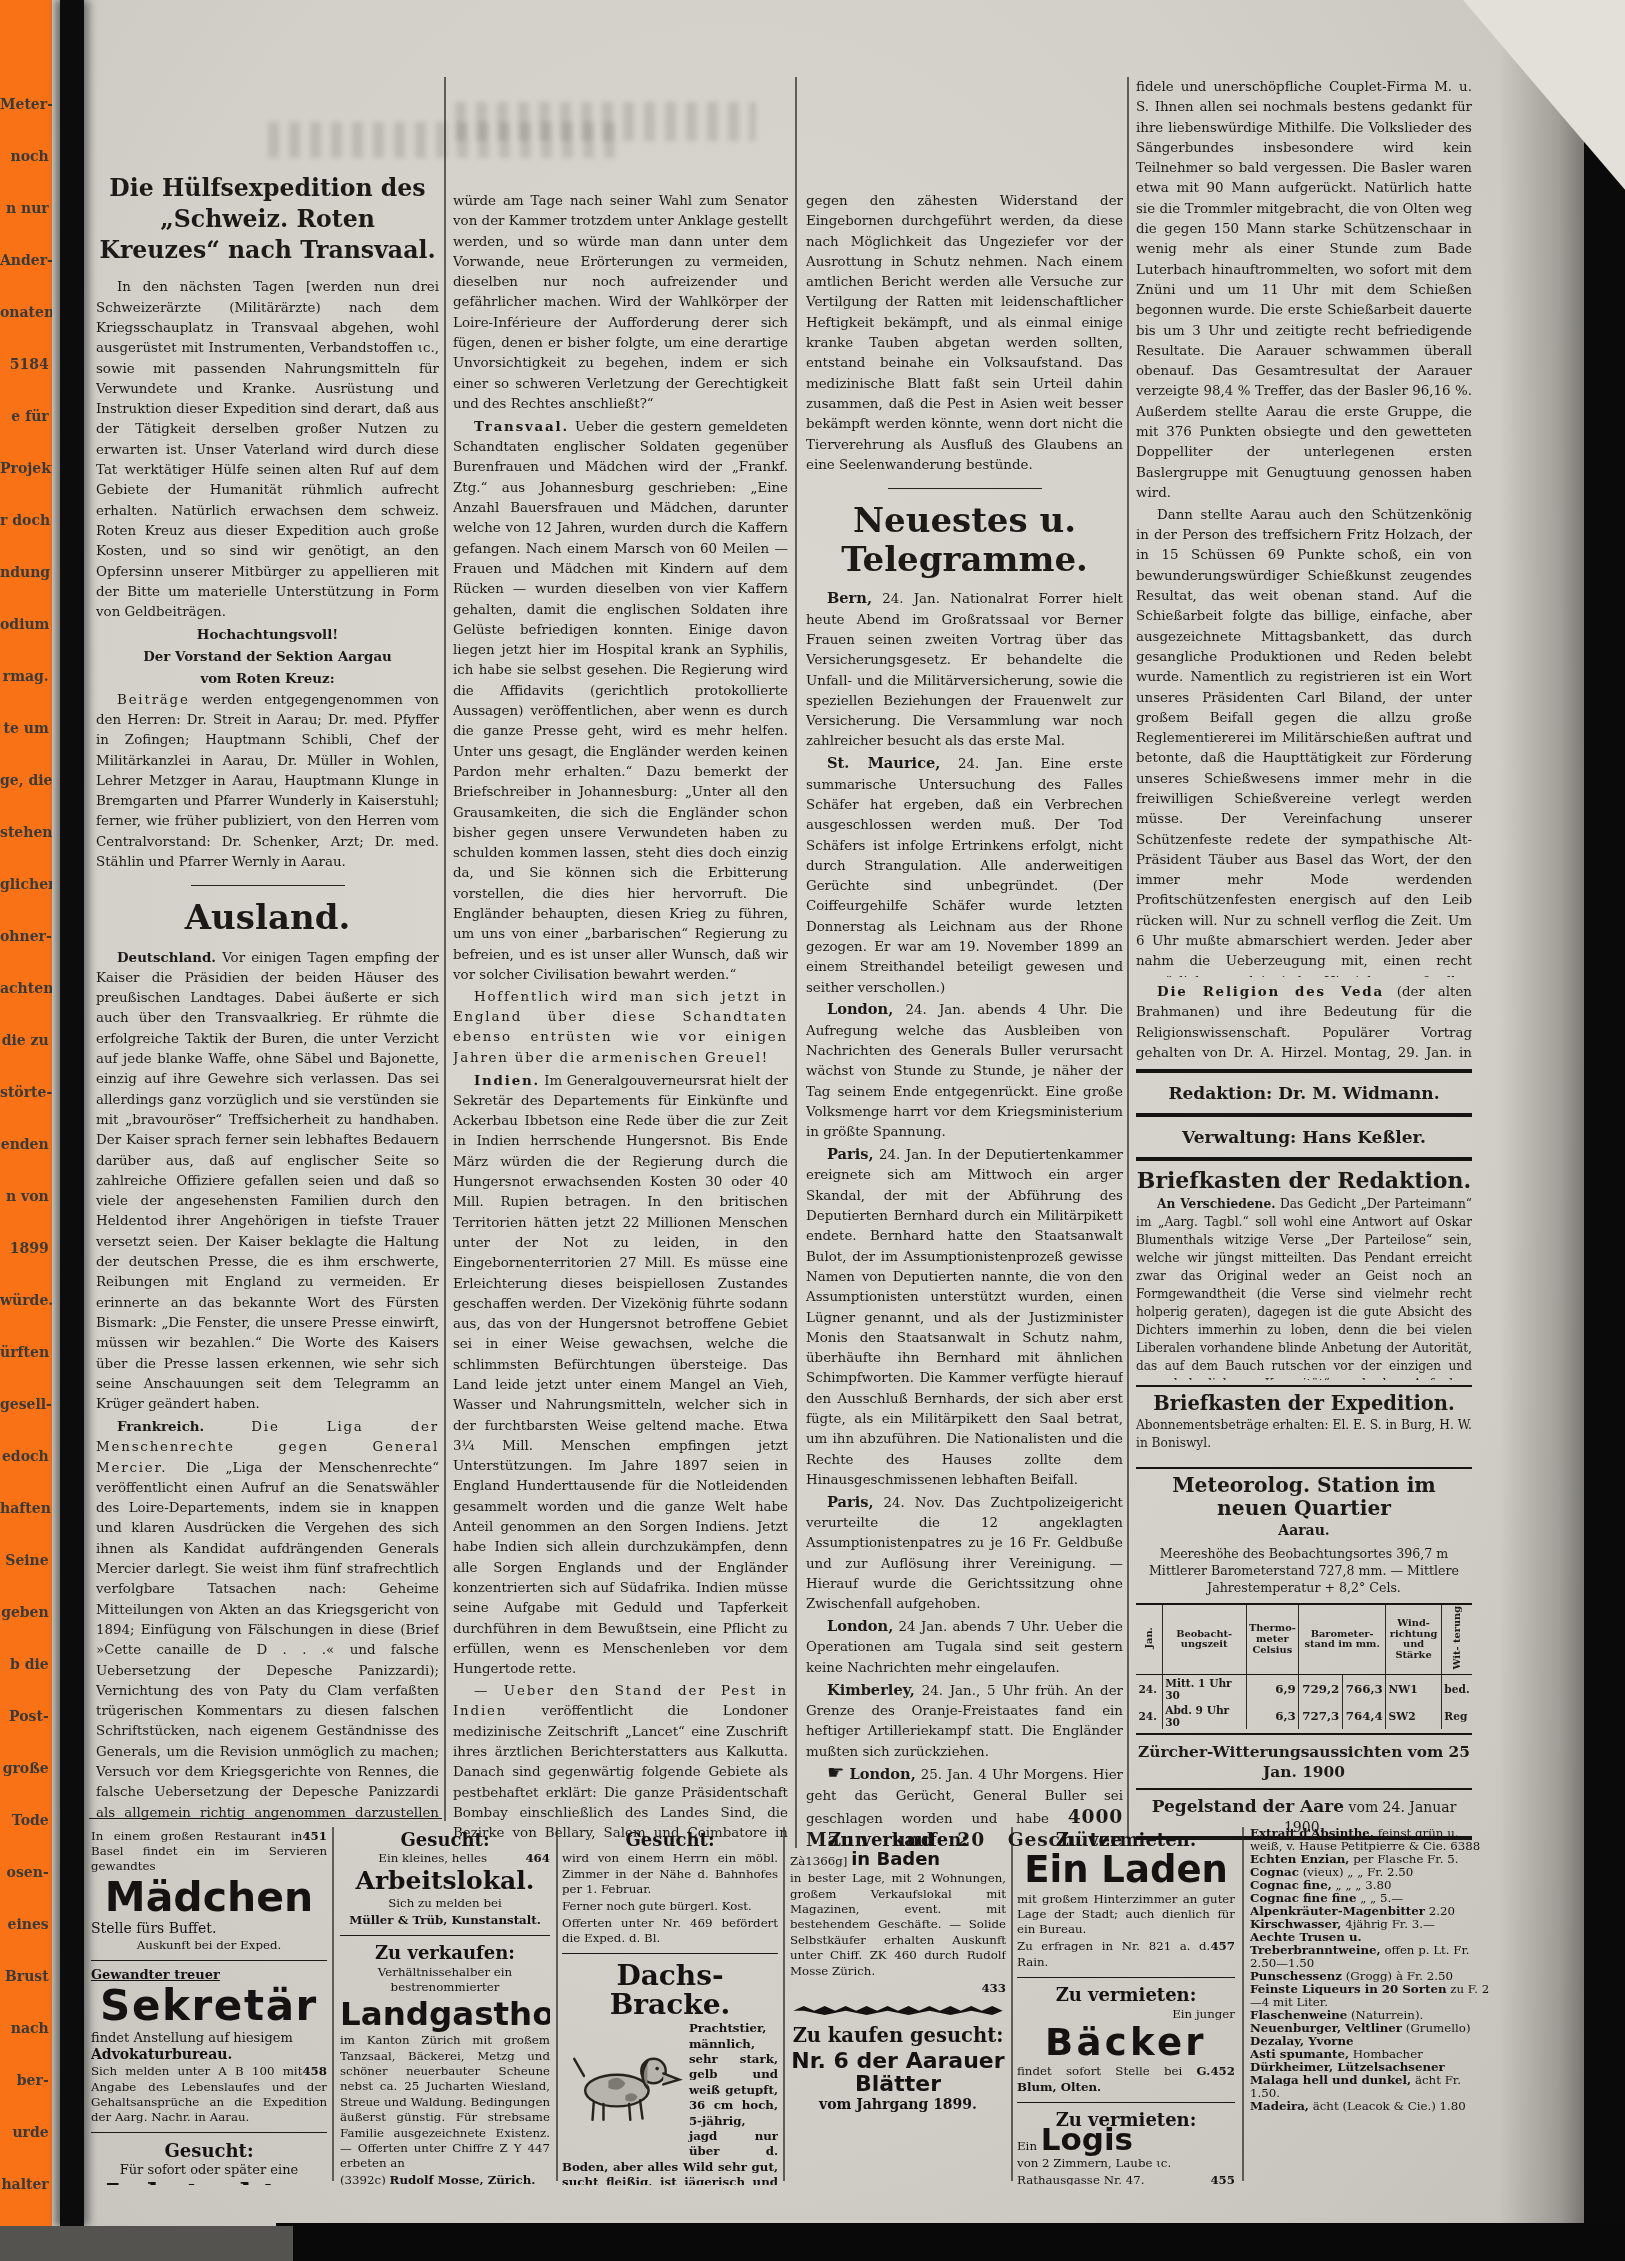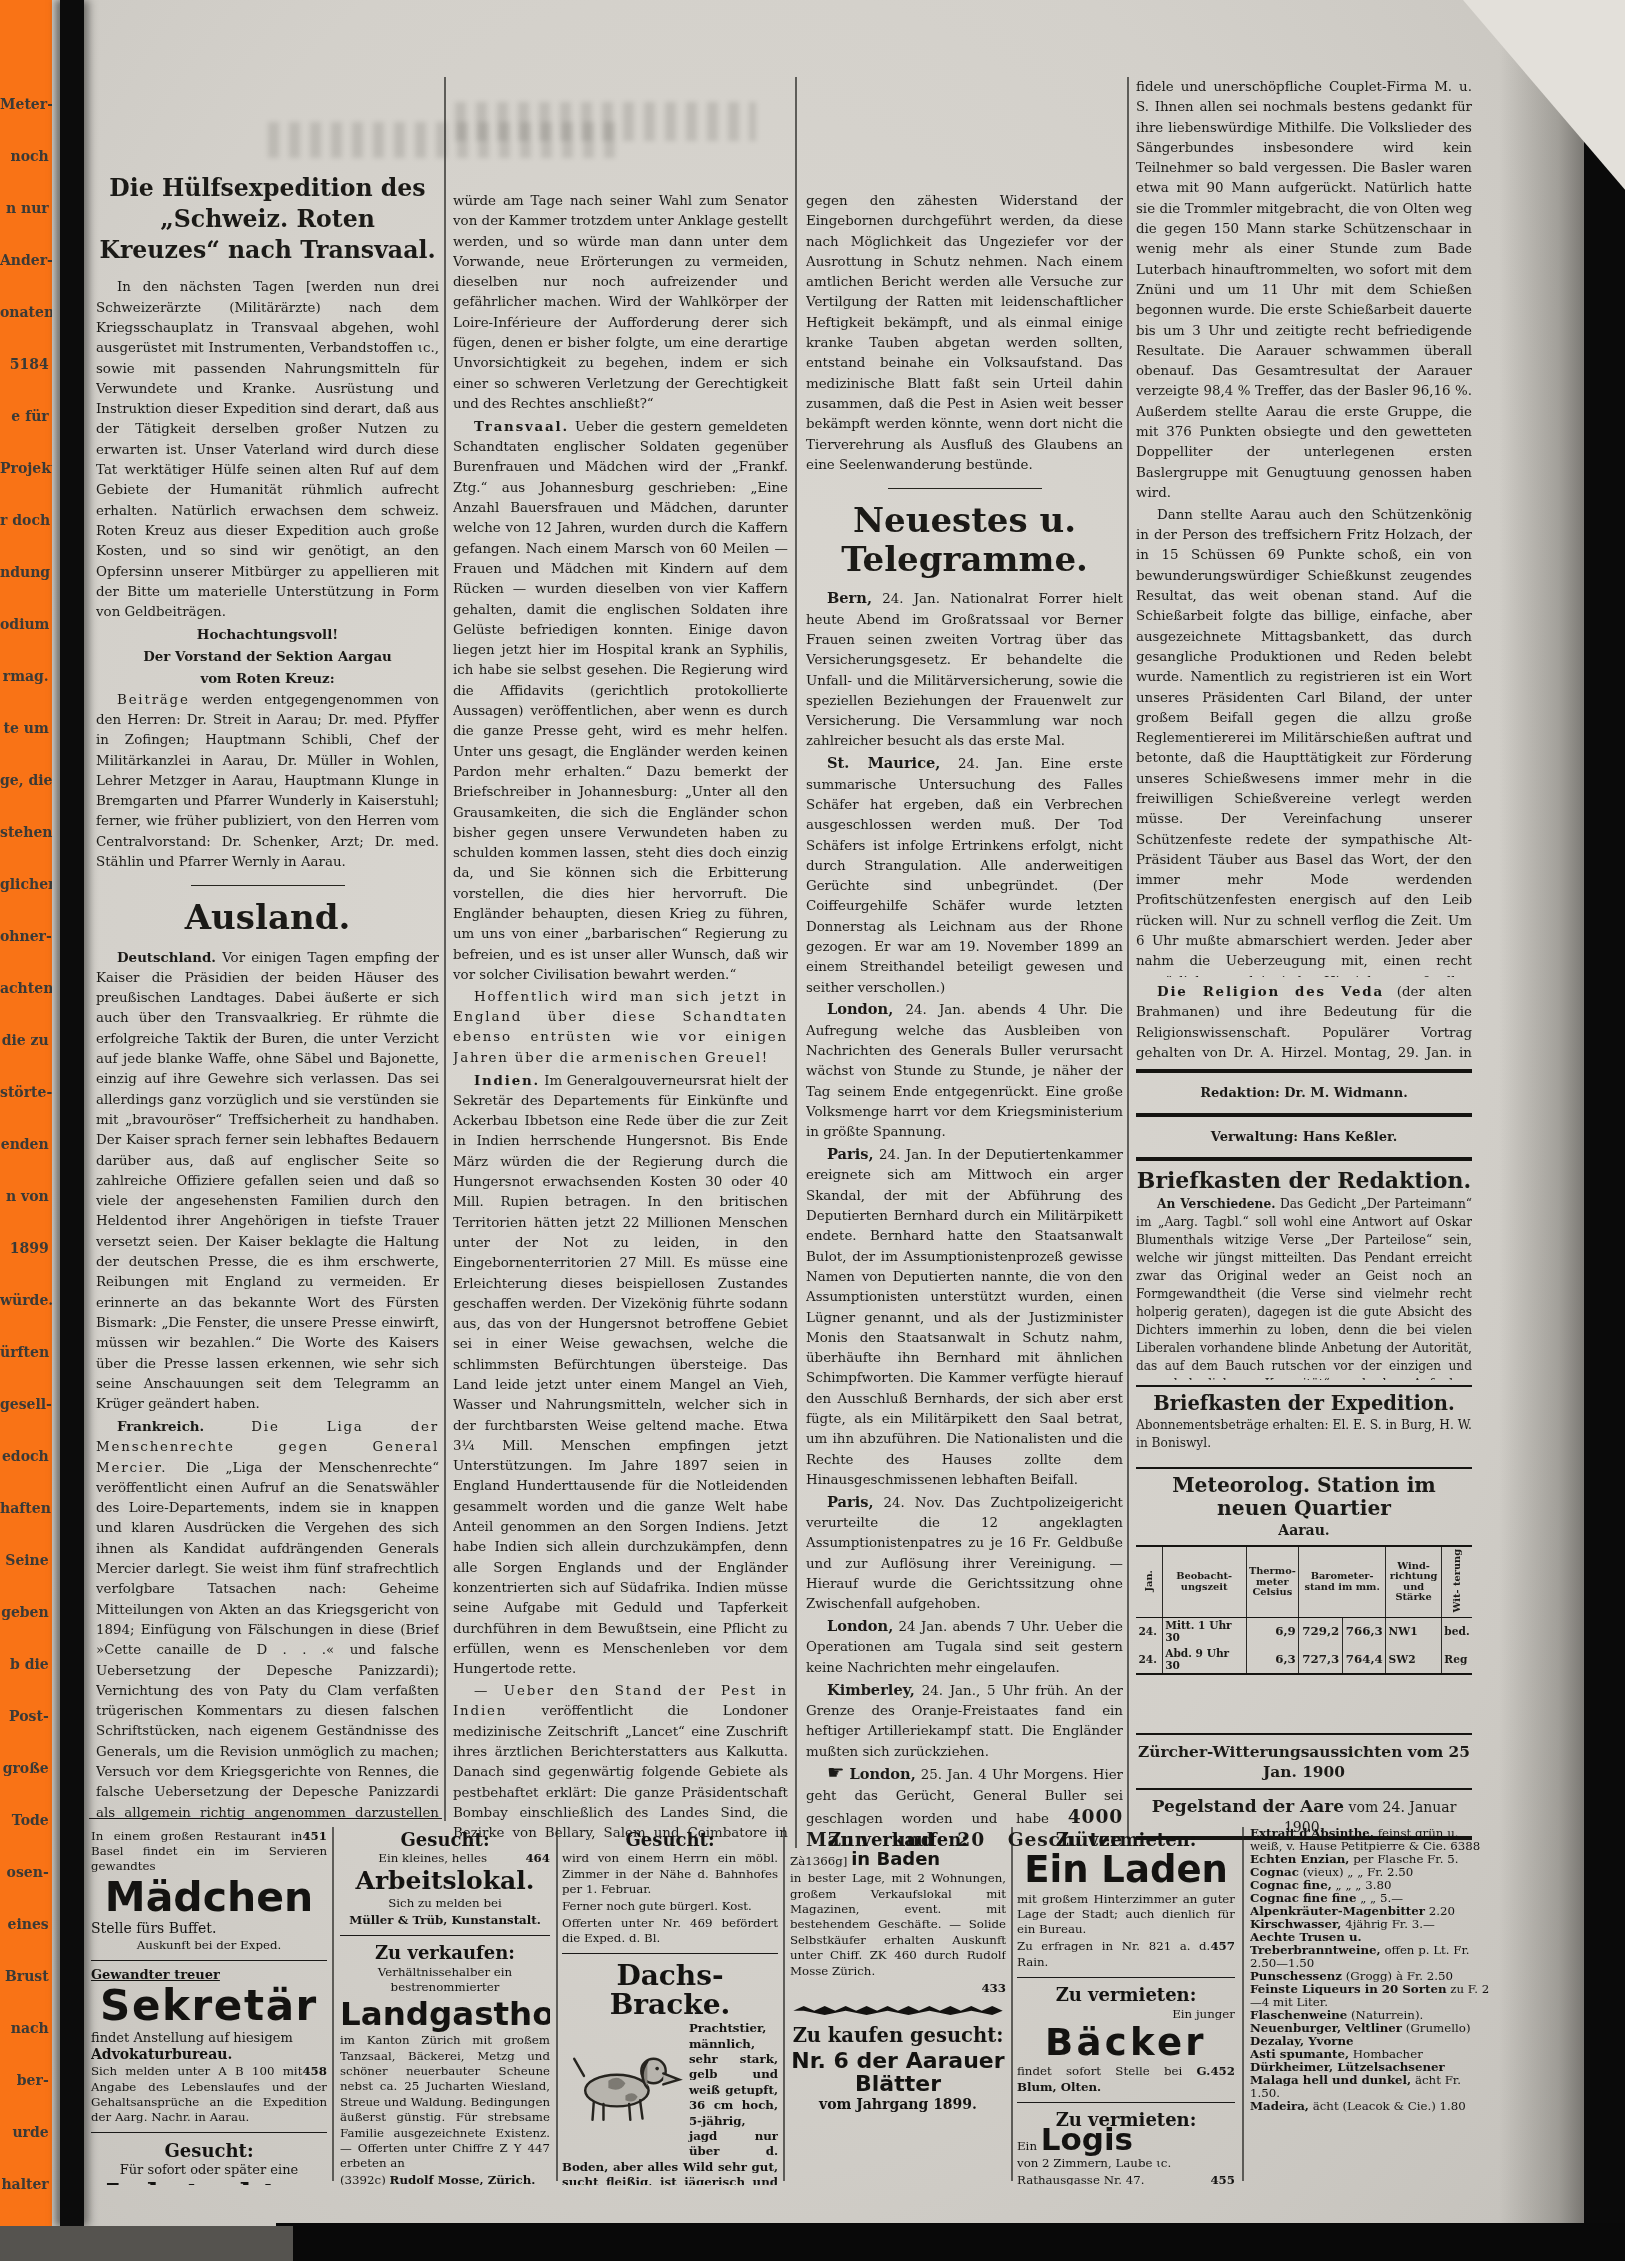--- a/index.html
+++ b/index.html
@@ -38,21 +38,21 @@
   .headline{font-weight:bold;font-size:23.6px;line-height:31px;text-align:center;margin:0;}
   .h-section{font-weight:bold;font-size:34px;line-height:39px;text-align:center;margin:3.3px 0 9.8px;}
   .sig{font-weight:bold;text-align:center;margin:1.6px 0;}
   .tg .lead{font-size:14.6px;}
   .bignews{font-weight:bold;font-size:18.7px;letter-spacing:0.8px;}
   .manicule{font-family:"DejaVu Sans",sans-serif;font-size:19.5px;font-weight:bold;}
   
   .c4blk{position:absolute;left:1136px;width:336px;color:#1b1a17;font-size:13.4px;line-height:20.3px;overflow:hidden;}
   .hrule{position:absolute;left:1136px;width:336px;height:4.1px;background:#151411;}
   .hrule.thin{height:2.4px;}
-  .mline{font-weight:bold;text-align:center;font-size:13px;margin:0;}
+  .mline{font-weight:bold;text-align:center;font-size:17px;margin:0;}
   .bk-title{font-weight:bold;text-align:center;font-size:22px;margin:0 0 4.9px;}
   .small{font-size:12.2px;line-height:18px;}
   
   .meteo-title{font-weight:bold;font-size:20.3px;line-height:23px;text-align:center;margin:0;}
   .meteo-sub{font-weight:bold;font-size:14px;text-align:center;margin:0 0 4.9px;}
   .meteo-intro{font-size:12.6px;line-height:17px;text-align:center;margin:0 0 6.5px;}
   table.meteo{width:100%;border-collapse:collapse;border-top:2.4px solid #151411;border-bottom:2.4px double #151411;
               font-size:10.6px;line-height:12.2px;}
   table.meteo th,table.meteo td{border-left:0.8px solid #2a2926;padding:1.6px 2.4px;font-weight:bold;color:#1b1a17;}
   table.meteo th:first-child,table.meteo td:first-child{border-left:0;}
@@ -204,20 +204,21 @@
   </div>
   <div class="hrule thin" style="top:1385px;"></div>
   <div class="c4blk" style="top:1394px;height:70px;">
     <p class="bk-title" style="font-size:19.5px;margin-bottom:1.6px;">Briefkasten der Expedition.</p>
     <p class="p small noind">Abonnementsbeträge erhalten: El. E. S. in Burg, H. W. in Boniswyl.</p>
   </div>
   <div class="hrule thin" style="top:1467px;"></div>
   <div class="c4blk" style="top:1474px;height:255px;">
     <p class="meteo-title">Meteorolog. Station im neuen Quartier</p>
     <p class="meteo-sub">Aarau.</p>
+    <p class="meteo-intro"><span>Meereshöhe des Beobachtungsortes 396,7 m</span><br><span>Mittlerer Barometerstand 727,8 mm. — Mittlere</span><br><span>Jahrestemperatur + 8,2° Cels.</span></p>
     <table class="meteo">
       <thead>
         <tr>
           <th style="width:21px;"><span class="vert">Jan.</span></th>
           <th style="width:78px;">Beobacht- ungszeit</th>
           <th style="width:44px;">Thermo- meter Celsius</th>
           <th colspan="2">Barometer- stand im mm.</th>
           <th style="width:50px;">Wind- richtung und Stärke</th>
           <th style="width:24.4px;"><span class="vert">Wit- terung</span></th>
         </tr>

